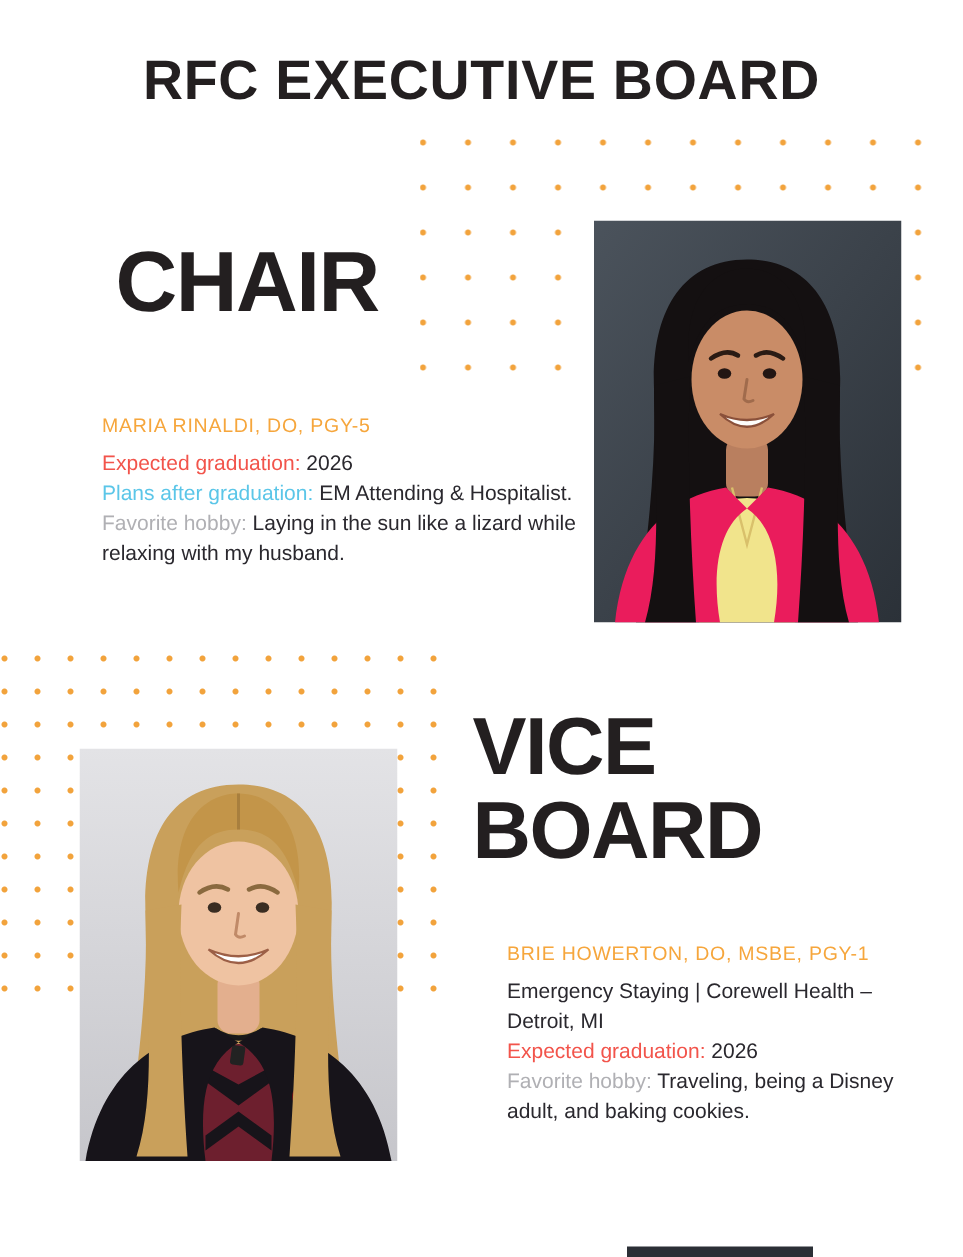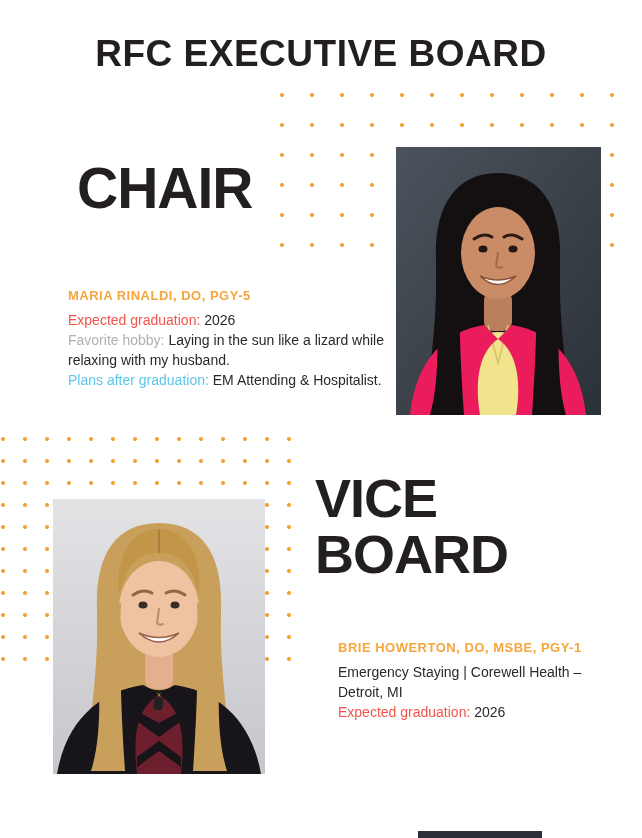--- a/index.html
+++ b/index.html
@@ -17,22 +17,22 @@
     position:absolute;font-weight:bold;color:var(--heading-black,#231f20);
     letter-spacing:-1px;z-index:3;
   }
   .role-chair{left:33px;top:158px;font-size:57px;line-height:60px;margin-left:44px;}
   .role-vice{left:315px;top:470px;font-size:54px;line-height:56px;width:250px;}
   
   .member{position:absolute;z-index:3;font-size:14px;line-height:20px;}
   .member-1{left:68px;top:276px;width:345px;}
   .member-2{left:338px;top:628px;width:265px;}
   .member-name{
-    display:block;font-size:13px;line-height:16px;font-weight:bold;letter-spacing:.5px;
-    color:var(--accent-orange,#f6a63c);margin:12px 0 6px 0;
+    display:block;font-size:13px;line-height:16px;font-weight:normal;letter-spacing:.5px;
+    color:var(--accent-orange,#f6a63c);margin:0 0 6px 0;
   }
   .member-line{margin:0;}
   .lbl{font-weight:normal;}
   .lbl-red{color:var(--label-red,#f2544b);}
   .lbl-blue{color:var(--label-blue,#5bc6e8);}
   .lbl-gray{color:var(--label-gray,#b0b0b4);}
   
   .dots{
     position:absolute;z-index:0;
     background-image:radial-gradient(circle,var(--dot-orange,#f2a33c) 1.7px,rgba(0,0,0,0) 2.3px);
@@ -87,26 +87,26 @@
     </svg>
   </div>
 
   <div class="member member-1">
     <span class="member-name">MARIA RINALDI, DO, PGY-5</span>
     <div class="member-line">
       <span class="lbl lbl-red">Expected graduation:</span>
       <span>2026</span>
     </div>
     <div class="member-line">
+      <span class="lbl lbl-blue">Plans after graduation:</span>
+      <span>EM Attending &amp; Hospitalist.</span>
+    </div>
+    <div class="member-line">
       <span class="lbl lbl-gray">Favorite hobby:</span>
       <span>Laying in the sun like a lizard while relaxing with my husband.</span>
-    </div>
-    <div class="member-line">
-      <span class="lbl lbl-blue">Plans after graduation:</span>
-      <span>EM Attending &amp; Hospitalist.</span>
     </div>
   </div>
 
   <div class="role-heading role-vice">VICE BOARD</div>
 
   <div class="photo photo-2">
     <svg viewBox="0 0 212 275" preserveAspectRatio="none">
       <defs>
         <linearGradient id="bBg" x1="0" y1="0" x2="0" y2="1">
           <stop offset="0" stop-color="#e3e3e6"></stop>
@@ -142,17 +142,21 @@
 
   <div class="member member-2">
     <span class="member-name">BRIE HOWERTON, DO, MSBE, PGY-1</span>
     <div class="member-line">
       <span>Emergency Staying | Corewell Health – Detroit, MI</span>
     </div>
     <div class="member-line">
       <span class="lbl lbl-red">Expected graduation:</span>
       <span>2026</span>
     </div>
+    <div class="member-line">
+      <span class="lbl lbl-gray">Favorite hobby:</span>
+      <span>Traveling, being a Disney adult, and baking cookies.</span>
+    </div>
   </div>
 
   <div class="bottom-photo-edge"></div>
 
 </div>
 
 </body></html>

